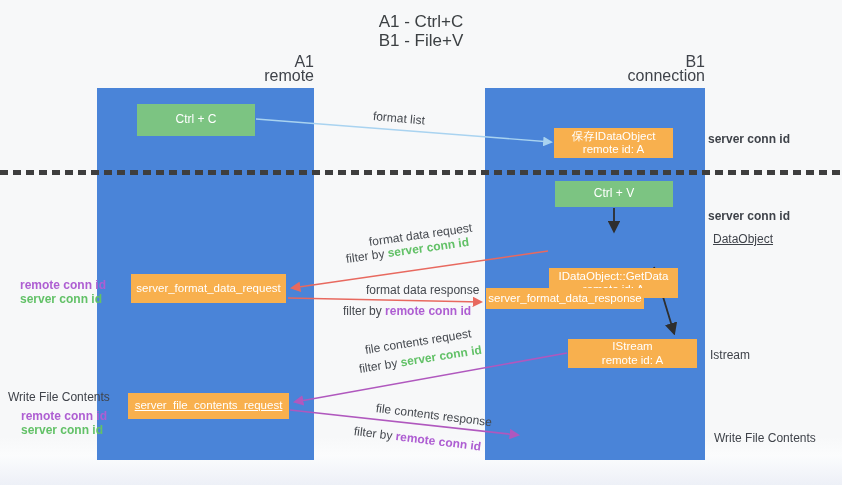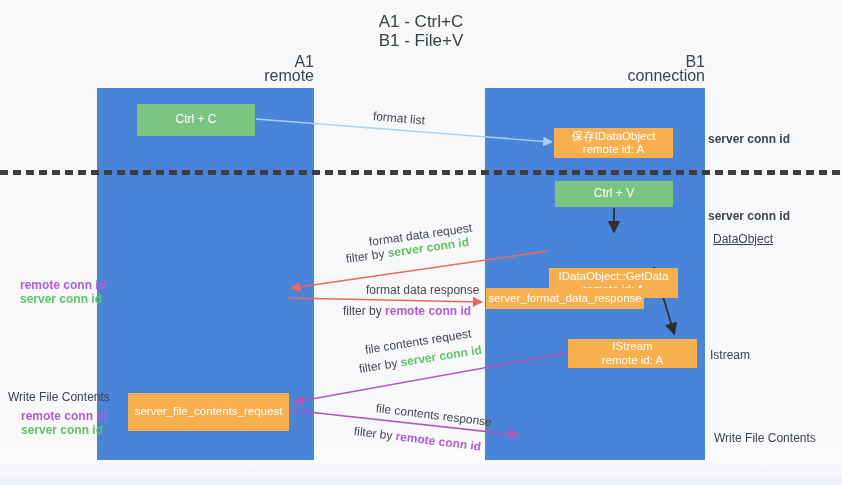--- a/index.html
+++ b/index.html
@@ -111,28 +111,31 @@
     <div>保存IDataObject</div>
     <div>remote id: A</div>
   </div>
   <div class="node green" style="left:555px;top:181px;width:118px;height:26px;">
     <div>Ctrl + V</div>
   </div>
   <div class="node orange" style="left:549px;top:236px;width:129px;height:30px;margin-top:32px;">
     <div>IDataObject::GetData</div>
     <div>remote id: A</div>
   </div>
+  <div class="node orange" style="left:131px;top:274px;width:155px;height:29px;">
+    <div>server_format_data_request</div>
+  </div>
   <div class="node orange" style="left:486px;top:288px;width:158px;height:21px;">
     <div>server_format_data_response</div>
   </div>
   <div class="node orange" style="left:568px;top:339px;width:129px;height:29px;">
     <div>IStream</div>
     <div>remote id: A</div>
   </div>
-  <div class="node orange" style="left:128px;top:393px;width:161px;height:38px;">
+  <div class="node orange" style="left:128px;top:393px;width:161px;height:26px;text-decoration:underline;">
     <div>server_file_contents_request</div>
   </div>
 
   <div class="lbl rot-p5" style="left:373px;top:109px;">format list</div>
 
   <div class="lbl rot-n8" style="left:369px;top:235px;">format data request</div>
   <div class="lbl rot-n8" style="left:346px;top:252px;">
     <span>filter by</span>
     <span class="c-green">server conn id</span>
   </div>

